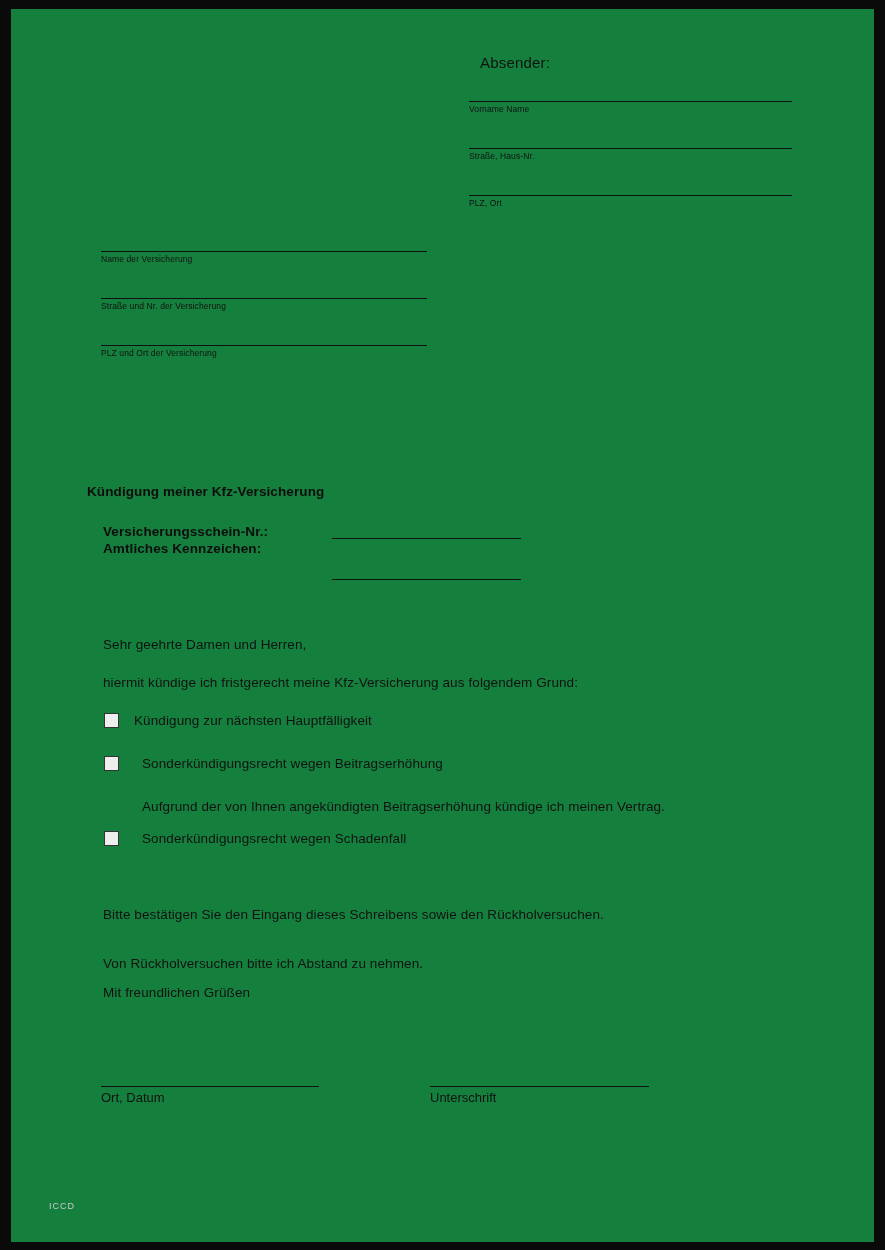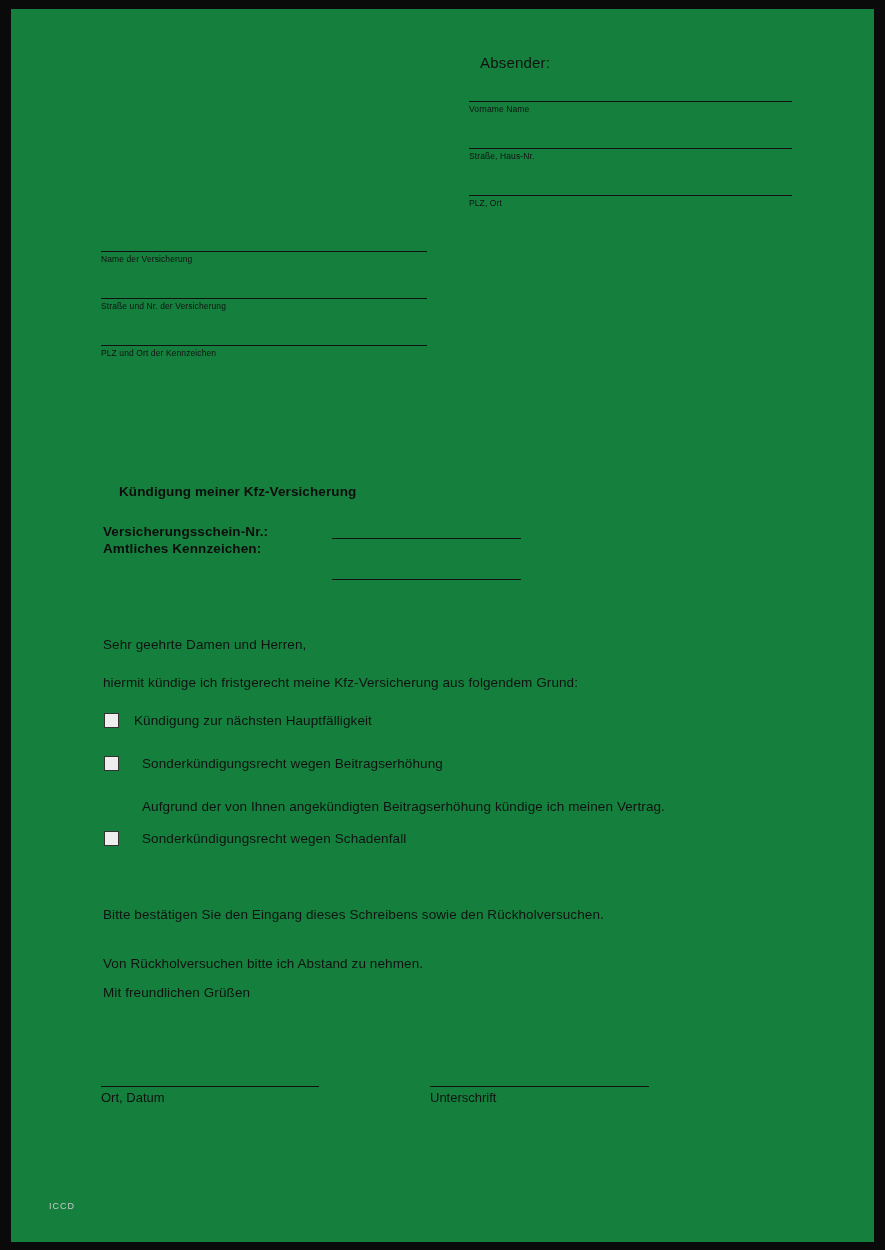--- a/index.html
+++ b/index.html
@@ -145,24 +145,24 @@
       <div class="caption">Name der Versicherung</div>
     </div>
 
     <div class="line-field" style="left:90px; top:289px; width:326px;">
       <div class="rule"></div>
       <div class="caption">Straße und Nr. der Versicherung</div>
     </div>
 
     <div class="line-field" style="left:90px; top:336px; width:326px;">
       <div class="rule"></div>
-      <div class="caption">PLZ und Ort der Kennzeichen</div>
-    </div>
-
-    <div class="bold-head" style="left:108px; top:475px;">Kündigung meiner Kfz-Versicherung</div>
+      <div class="caption">PLZ und Ort der Versicherung</div>
+    </div>
+
+    <div class="bold-head" style="left:76px; top:475px;">Kündigung meiner Kfz-Versicherung</div>
 
     <div class="bold-head" style="left:92px; top:515px;">Versicherungsschein-Nr.:</div>
     <div class="fill-rule" style="left:321px; top:529px; width:189px;"></div>
 
     <div class="bold-head" style="left:92px; top:532px;">Amtliches Kennzeichen:</div>
     <div class="fill-rule" style="left:321px; top:570px; width:189px;"></div>
 
     <div class="body-line" style="left:92px; top:628px;">Sehr geehrte Damen und Herren,</div>
 
     <div class="body-line" style="left:92px; top:666px;">hiermit kündige ich fristgerecht meine Kfz-Versicherung aus folgendem Grund:</div>

